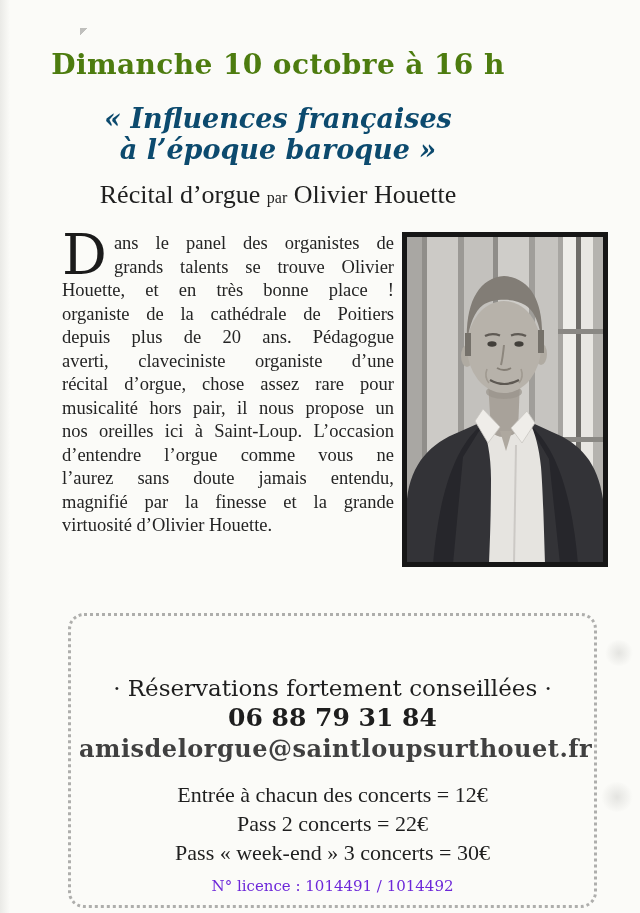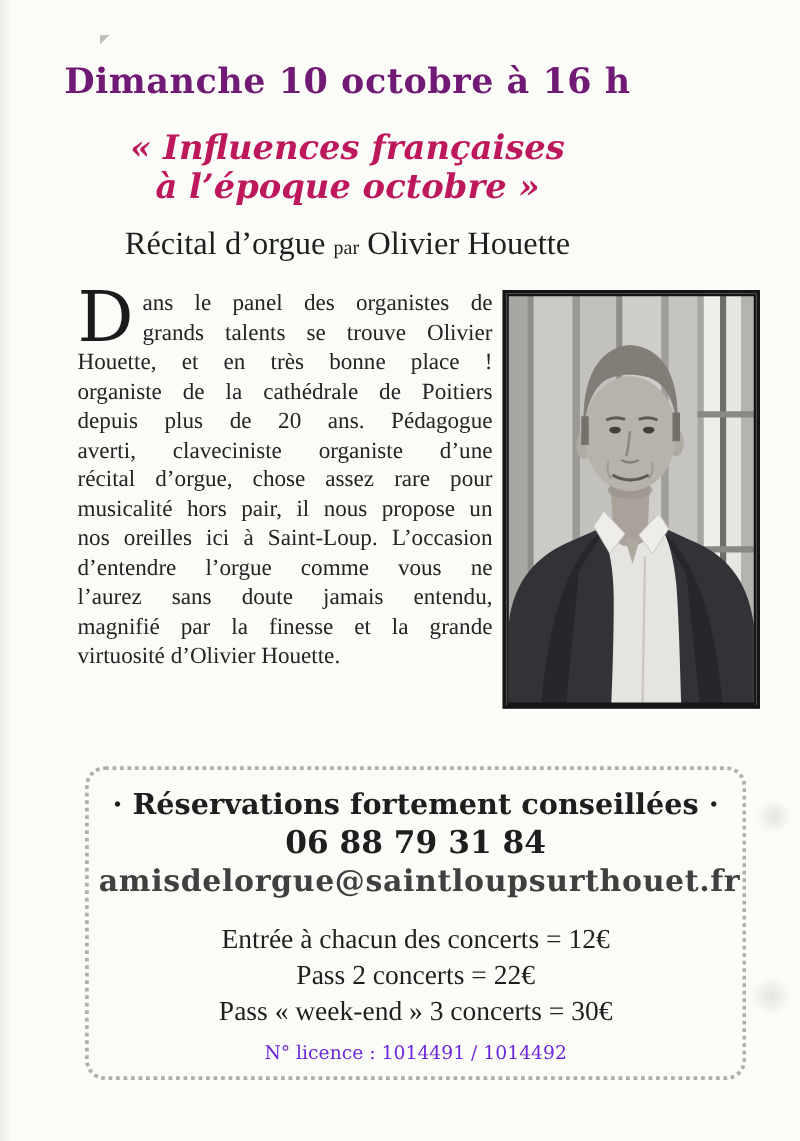--- a/index.html
+++ b/index.html
@@ -12,63 +12,63 @@
   .scan-corner{position:absolute;left:80px;top:28px;width:14px;height:8px;
     background:linear-gradient(135deg,#8e8e8c 0 35%,transparent 36%);opacity:.55;}
   .scan-smudge{position:absolute;border-radius:50%;
     background:radial-gradient(circle,#b9b9b5 0%,rgba(185,185,181,0) 70%);opacity:.35;}
   .smudge-1{left:604px;top:640px;width:30px;height:26px;}
   .smudge-2{left:600px;top:782px;width:34px;height:30px;}
   .page-edge{position:absolute;left:0;top:0;width:10px;height:913px;
     background:linear-gradient(90deg,#d9d9d5,rgba(217,217,213,0));opacity:.5;}
 
   header{width:556px;padding-top:48px;text-align:center;}
-  .date-title{font-size:28px;font-weight:bold;letter-spacing:.4px;color:#701a75;margin:0;}
+  .date-title{font-size:28px;font-weight:bold;letter-spacing:.4px;color:#4d7c0f;margin:0;}
   .concert-title{margin-top:22px;font-size:27px;font-weight:bold;font-style:italic;
-    line-height:31px;color:#be185d;}
+    line-height:31px;color:#0c4a6e;}
   .works{margin-top:5px;font-size:19px;color:#2c2c2c;}
   .recital{margin-top:15px;font-size:26px;font-family:"Liberation Serif",serif;color:#1f1f1f;}
   .recital .par{font-size:16px;}
 
   .main{display:flex;margin-top:22px;padding-left:62px;align-items:flex-start;}
   .article{width:332px;margin:0;font-family:"Liberation Serif",serif;font-size:18.5px;
     line-height:23.5px;color:#242424;}
   .article .line{display:block;text-align:justify;text-align-last:justify;white-space:nowrap;}
   .article .line.last{text-align-last:left;}
   .dropcap{float:left;font-family:"DejaVu Serif",serif;font-weight:normal;
     font-size:56px;line-height:45px;height:45px;padding-right:7px;color:#1b1b1b;}
 
   .photo{margin:0 0 0 8px;width:200px;height:329px;border:3px solid #161616;
     background:#c2c0bc;flex:none;}
   .photo svg{display:block;}
 
   .booking{margin:46px 0 0 68px;width:529px;box-sizing:border-box;
     border:3px dotted #aeaeac;border-radius:16px;text-align:center;
     padding:13px 8px 8px;}
-  .res-line{font-size:23px;font-weight:bold;line-height:30px;color:#1e1e1e;}
+  .res-line{font-size:23px;font-weight:normal;line-height:30px;color:#1e1e1e;margin-top:44px;}
   .phone{font-size:25px;font-weight:bold;line-height:30px;color:#1e1e1e;}
   .email{font-size:24px;font-weight:bold;line-height:32px;letter-spacing:.5px;color:#404040;}
   .prices{margin-top:15px;font-family:"Liberation Serif",serif;font-size:22px;
     line-height:29px;color:#1f1f1f;}
   .licence{margin-top:8px;font-size:15px;line-height:22px;color:#6d28d9;}
 </style>
 </head>
 <body>
 
 <div class="page">
   <div class="page-edge"></div>
   <div class="scan-corner"></div>
   <div class="scan-smudge smudge-1"></div>
   <div class="scan-smudge smudge-2"></div>
 
   <header>
     <h1 class="date-title">Dimanche 10 octobre à 16 h</h1>
     <div class="concert-title">
       <div>« Influences françaises</div>
-      <div>à l’époque octobre »</div>
+      <div>à l’époque baroque »</div>
     </div>
     <div class="recital">
       <span>Récital d’orgue</span>
       <span class="par">par</span>
       <span>Olivier Houette</span>
     </div>
   </header>
 
   <div class="main">
     <p class="article">

